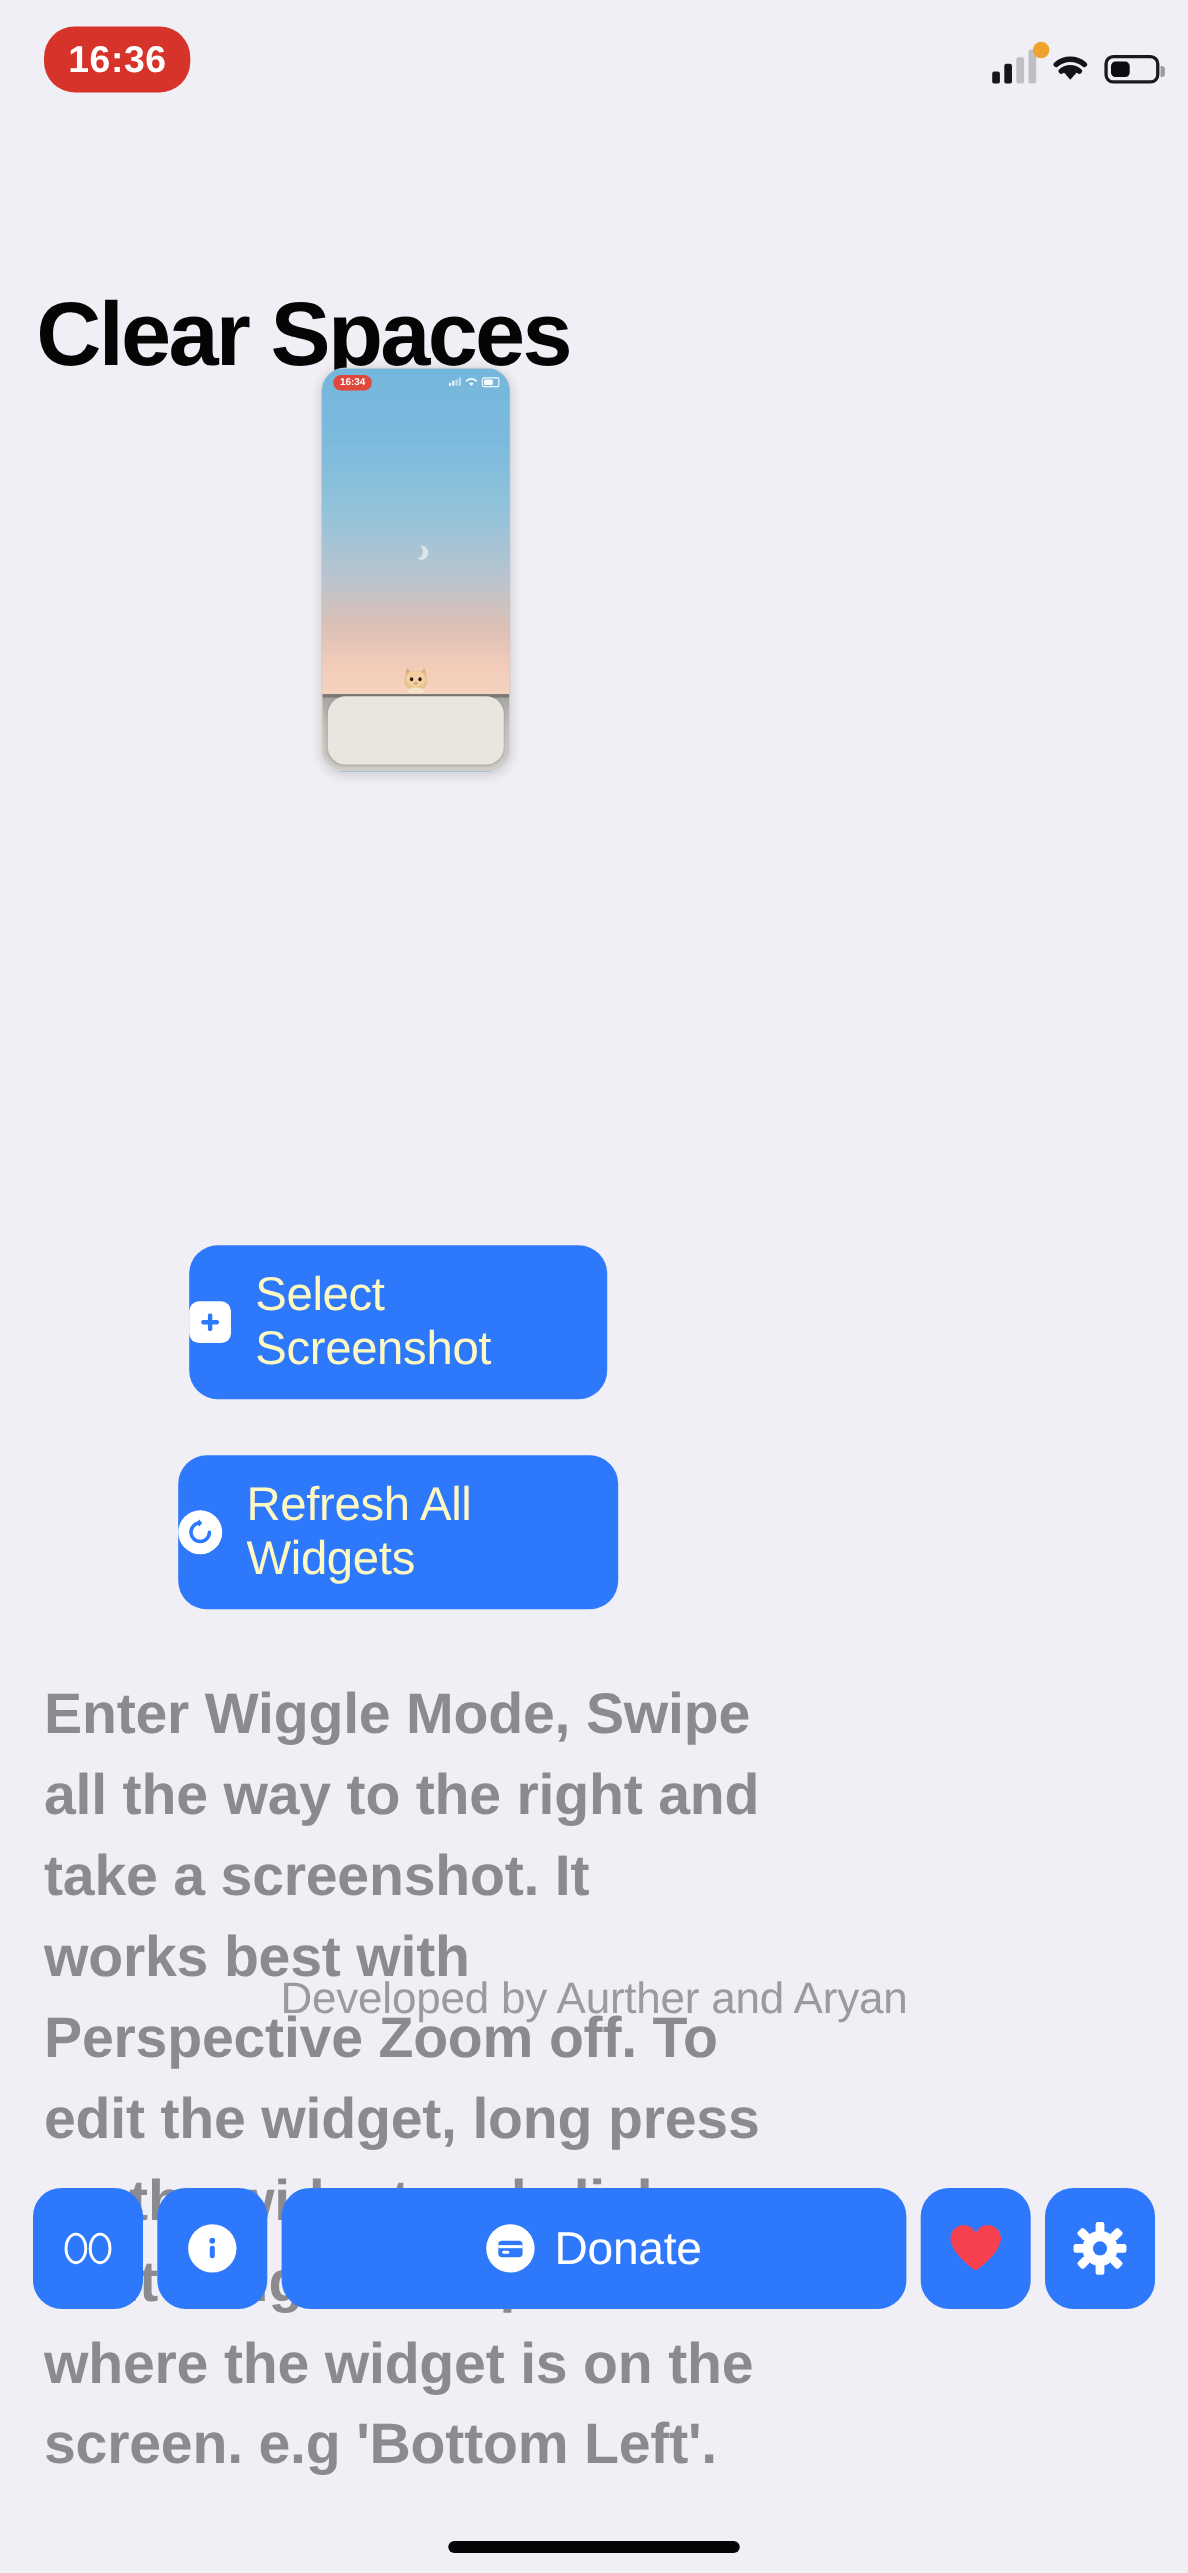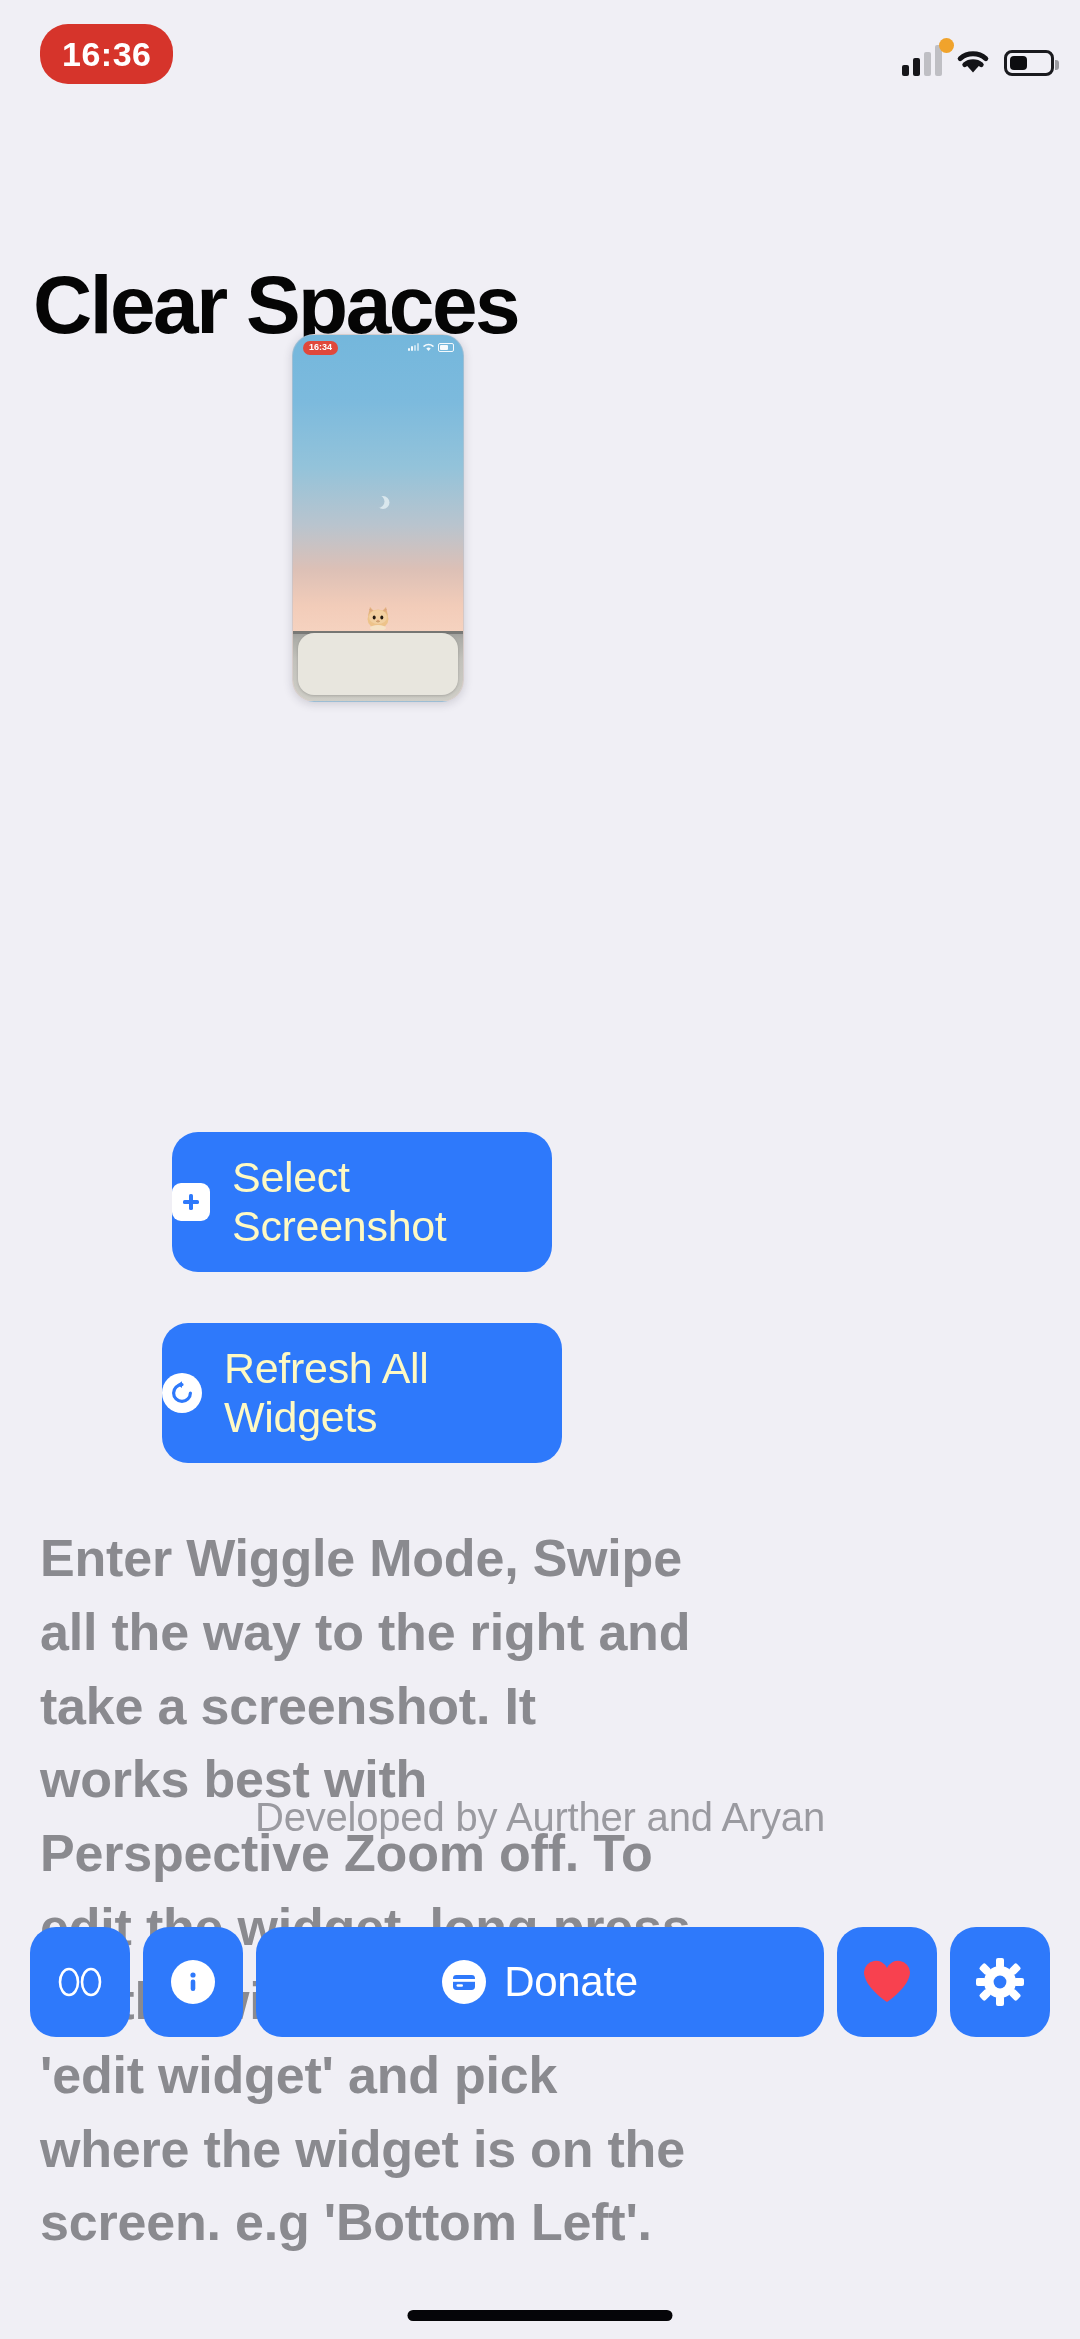--- a/index.html
+++ b/index.html
@@ -294,21 +294,21 @@
     text-align: center;
     font-size: 40px;
     color: #9A9AA0;
     letter-spacing: -0.2px;
   }
 
   
   .toolbar {
     position: absolute;
     left: 30px;
-    top: 1927px;
+    top: 1989px;
     width: 1020px;
     height: 110px;
     display: flex;
     align-items: center;
     gap: 13px;
   }
   .tb-btn {
     background: #2E79FB;
     border-radius: 26px;
     height: 110px;

